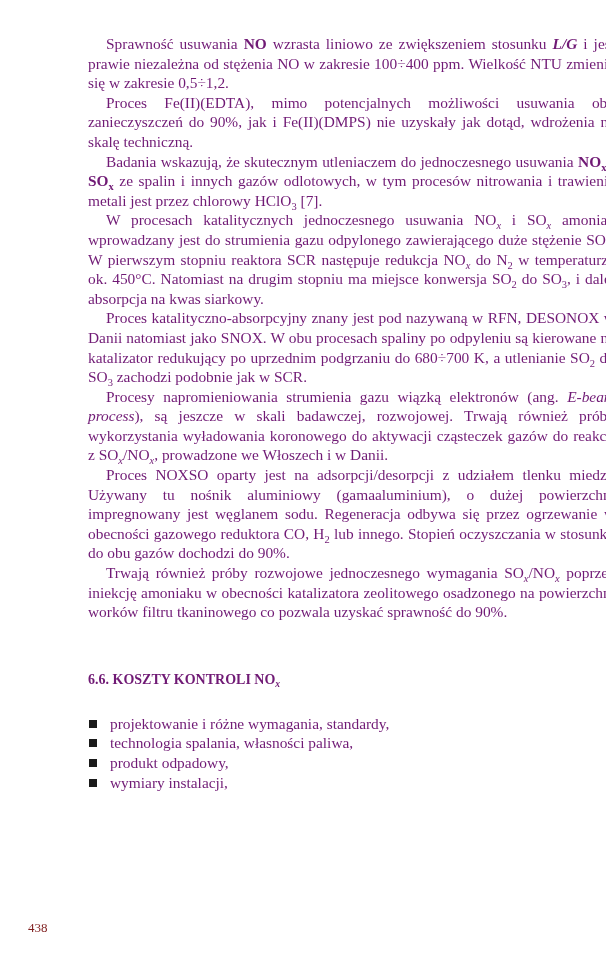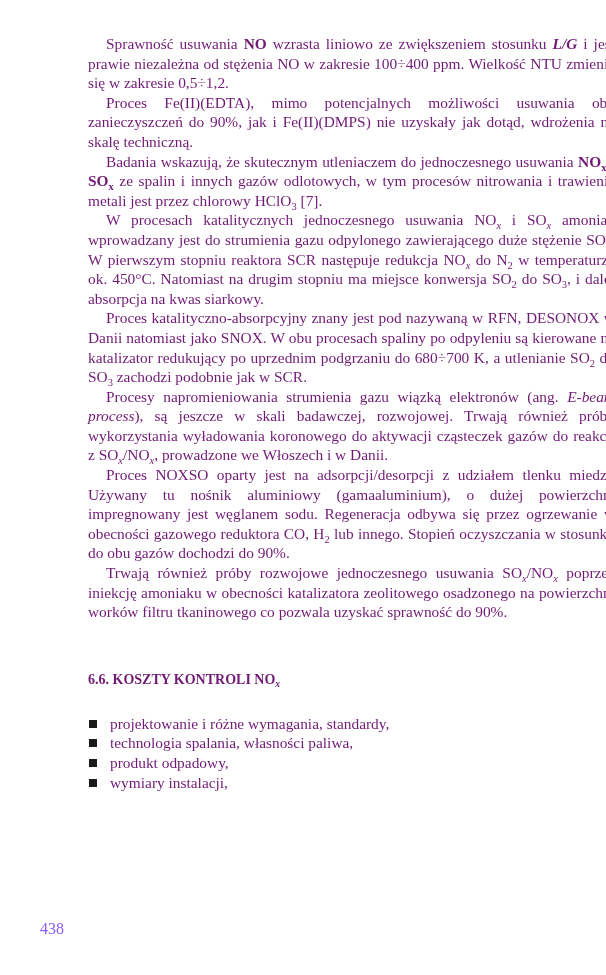--- a/index.html
+++ b/index.html
@@ -16,22 +16,22 @@
   .heading {
     margin: 46px 0 0 0; font-weight: bold; font-size: 14px; line-height: 24px;
   }
   .heading sub { font-style: italic; }
   .heading-gap { height: 22px; }
   ul.bullets { list-style: none; margin: 0; padding: 0; }
   ul.bullets li { position: relative; padding-left: 22px; font-family: Liberation Serif, serif; }
   ul.bullets li .bullet {
     position: absolute; left: 1px; top: 6px; width: 8px; height: 8px; background: #1a1a1a;
   }
-  .pagenum { position: absolute; left: 40px; top: 920px;
-    font-family: "Liberation Serif", "DejaVu Serif", serif; font-size: 16px; color: #8b5cf6; }
+  .pagenum { position: absolute; left: 28px; top: 920px;
+    font-family: "Liberation Serif", "DejaVu Serif", serif; font-size: 13px; color: #7f1d1d; }
 </style>
 </head>
 <body>
 
 <div class="page">
 
   <p class="p"><span>Sprawność usuwania </span><b>NO</b><span> wzrasta liniowo ze zwiększeniem stosunku </span><b><i>L/G</i></b><span> i jest prawie niezależna od stężenia NO w zakresie 100÷400 ppm. Wielkość NTU zmienia się w zakresie 0,5÷1,2.</span></p>
 
   <p class="p">Proces Fe(II)(EDTA), mimo potencjalnych możliwości usuwania obu zanieczyszczeń do 90%, jak i Fe(II)(DMPS) nie uzyskały jak dotąd, wdrożenia na skalę techniczną.</p>
 
@@ -39,21 +39,21 @@
 
 
   <p class="p"><span>W procesach katalitycznych jednoczesnego usuwania NO</span><sub><i>x</i></sub><span> i SO</span><sub><i>x</i></sub><span> amoniak wprowadzany jest do strumienia gazu odpylonego zawierającego duże stężenie SO</span><sub>2</sub><span>. W pierwszym stopniu reaktora SCR następuje redukcja NO</span><sub><i>x</i></sub><span> do N</span><sub>2</sub><span> w temperaturze ok. 450°C. Natomiast na drugim stopniu ma miejsce konwersja SO</span><sub>2</sub><span> do SO</span><sub>3</sub><span>, i dalej absorpcja na kwas siarkowy.</span></p>
 
   <p class="p"><span>Proces katalityczno-absorpcyjny znany jest pod nazywaną w RFN, DESONOX w Danii natomiast jako SNOX. W obu procesach spaliny po odpyleniu są kierowane na katalizator redukujący po uprzednim podgrzaniu do 680÷700 K, a utlenianie SO</span><sub>2</sub><span> do SO</span><sub>3</sub><span> zachodzi podobnie jak w SCR.</span></p>
 
   <p class="p"><span>Procesy napromieniowania strumienia gazu wiązką elektronów (ang. </span><i>E-beam process</i><span>), są jeszcze w skali badawczej, rozwojowej. Trwają również próby wykorzystania wyładowania koronowego do aktywacji cząsteczek gazów do reakcji z SO</span><sub><i>x</i></sub><span>/NO</span><sub><i>x</i></sub><span>, prowadzone we Włoszech i w Danii.</span></p>
 
   <p class="p"><span>Proces NOXSO oparty jest na adsorpcji/desorpcji z udziałem tlenku miedzi. Używany tu nośnik aluminiowy (gamaaluminium), o dużej powierzchni impregnowany jest węglanem sodu. Regeneracja odbywa się przez ogrzewanie w obecności gazowego reduktora CO, H</span><sub>2</sub><span> lub innego. Stopień oczyszczania w stosunku do obu gazów dochodzi do 90%.</span></p>
 
-  <p class="p"><span>Trwają również próby rozwojowe jednoczesnego usuwania SO</span><sub><i>x</i></sub><span>/NO</span><sub><i>x</i></sub><span> poprzez iniekcję amoniaku w obecności katalizatora zeolitowego osadzonego na powierzchni worków filtru tkaninowego co pozwala uzyskać sprawność do 90%.</span></p>
+  <p class="p"><span>Trwają również próby rozwojowe jednoczesnego wymagania SO</span><sub><i>x</i></sub><span>/NO</span><sub><i>x</i></sub><span> poprzez iniekcję amoniaku w obecności katalizatora zeolitowego osadzonego na powierzchni worków filtru tkaninowego co pozwala uzyskać sprawność do 90%.</span></p>
 
   <h2 class="heading"><span>6.6. KOSZTY KONTROLI NO</span><sub>x</sub></h2>
   <div class="heading-gap"></div>
 
 
   <ul class="bullets">
     <li><span class="bullet"></span><span>projektowanie i różne wymagania, standardy,</span></li>
     <li><span class="bullet"></span><span>technologia spalania, własności paliwa,</span></li>
     <li><span class="bullet"></span><span>produkt odpadowy,</span></li>
     <li><span class="bullet"></span><span>wymiary instalacji,</span></li>

